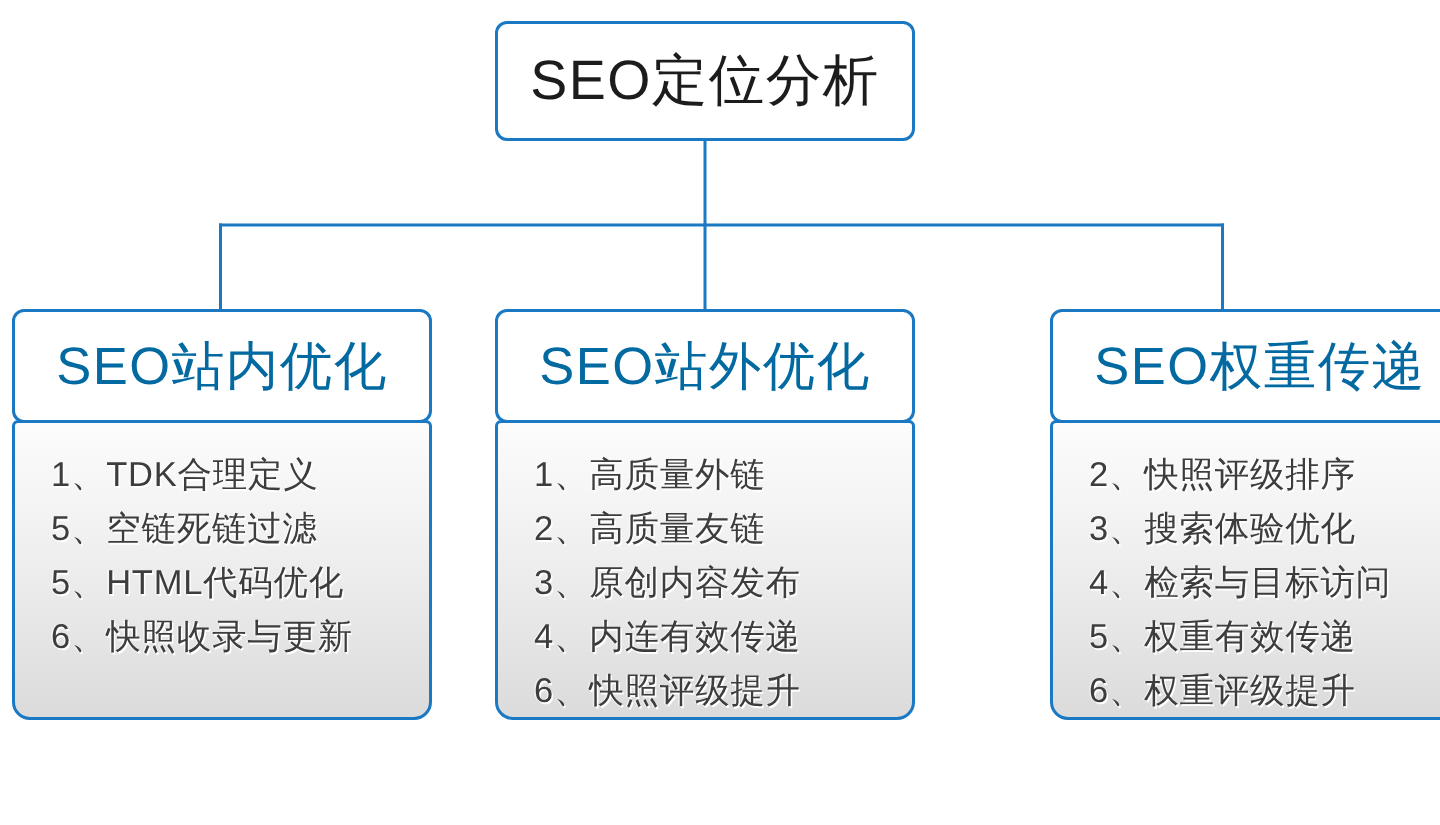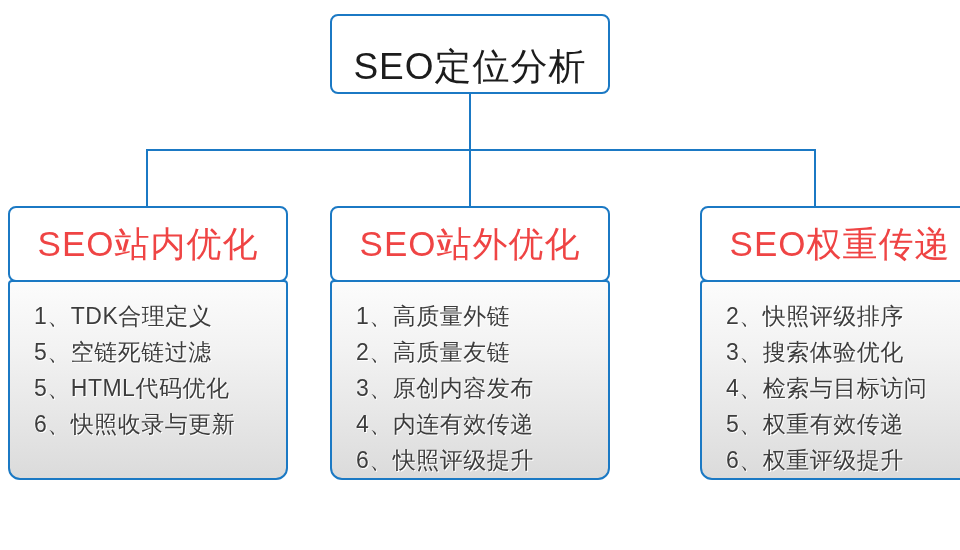--- a/index.html
+++ b/index.html
@@ -12,21 +12,21 @@
   .stage { position: relative; width: 960px; height: 550px; }
 
   
   .root-box {
     position: absolute;
     left: 330px; top: 14px;
     width: 280px; height: 80px;
     background: #ffffff;
     border: 2px solid #1b79c4;
     border-radius: 8px;
-    display: flex; align-items: flex-end; justify-content: center;
+    display: flex; align-items: center; justify-content: center;
     font-size: 37px;
     color: #1c1c1c;
     letter-spacing: 1px;
   }
 
   
   .line {
     position: absolute;
     background: #1b79c4;
   }
@@ -42,21 +42,21 @@
   .col-1 { left: 330px; }
   .col-2 { left: 700px; }
 
   .col-header {
     width: 100%; height: 76px;
     background: #ffffff;
     border: 2px solid #1b79c4;
     border-radius: 8px;
     display: flex; align-items: center; justify-content: center;
     font-size: 35px;
-    color: #ef4444;
+    color: #0369a1;
     letter-spacing: 1px;
     position: relative;
     z-index: 2;
   }
 
   .col-list {
     width: 100%; height: 200px;
     margin-top: -2px;
     background: linear-gradient(180deg, #fcfcfc 0%, #f2f2f2 35%, #e6e6e6 70%, #dbdbdb 100%);
     border: 2px solid #1b79c4;

